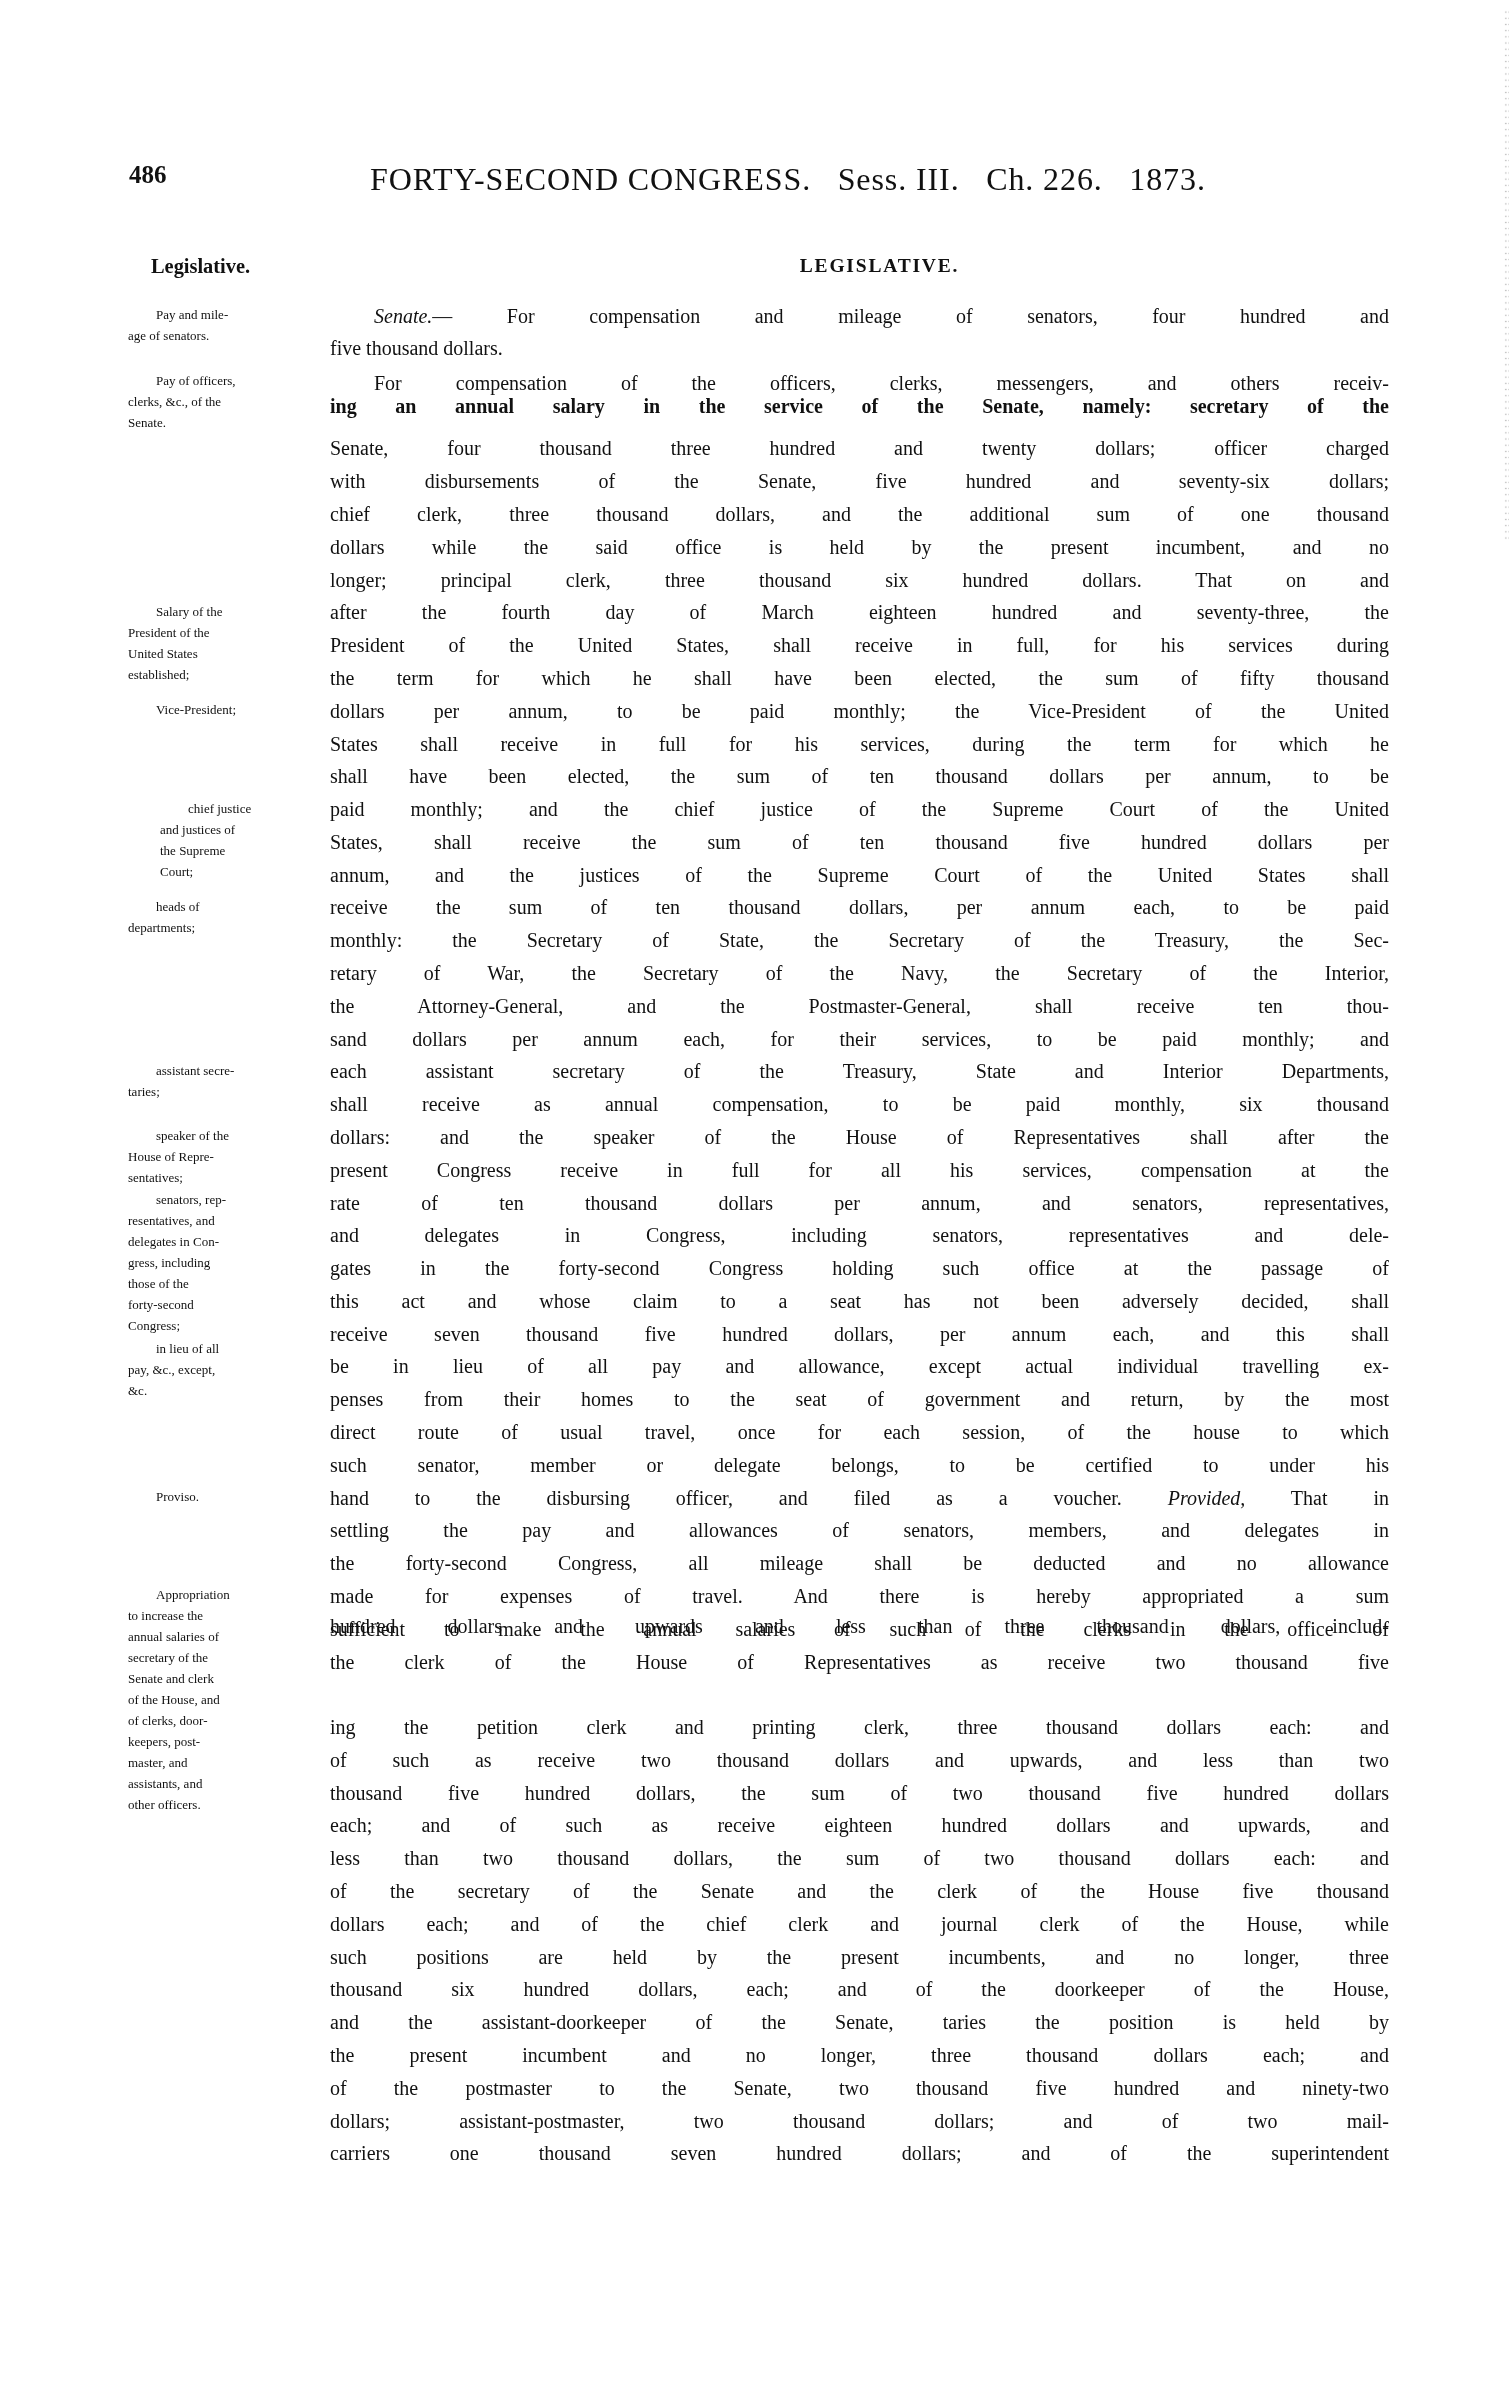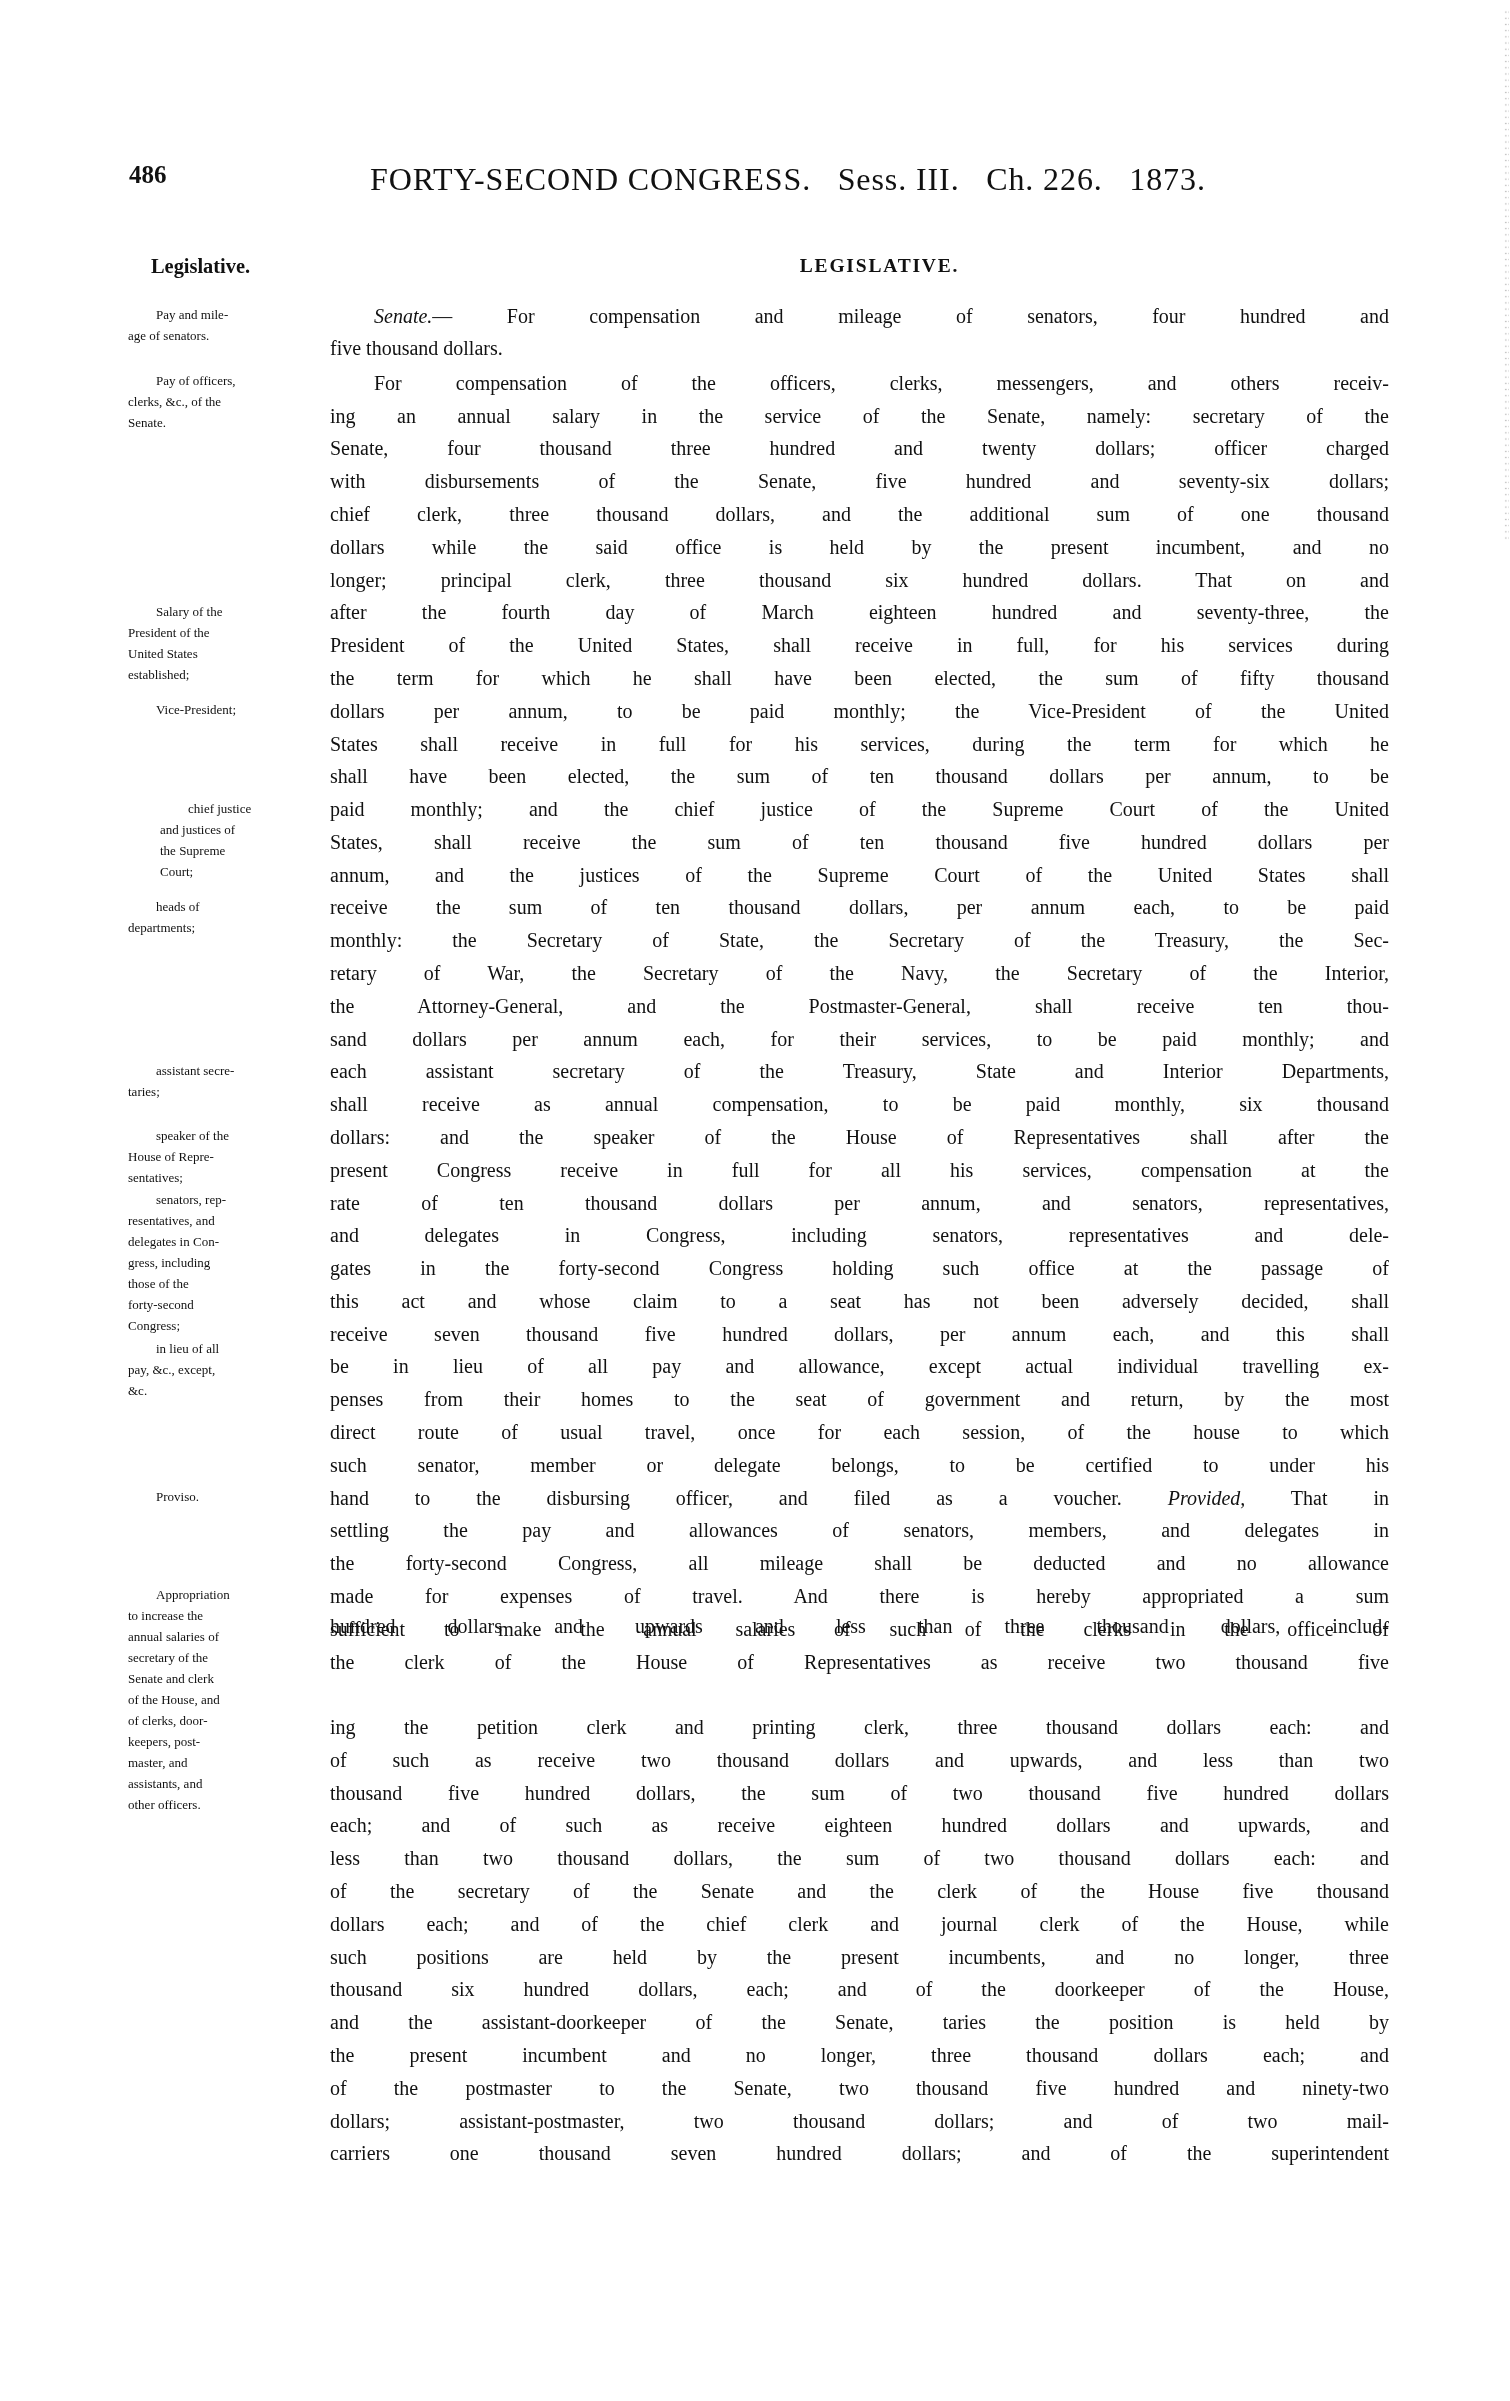--- a/index.html
+++ b/index.html
@@ -34,21 +34,21 @@
     <span>1873.</span>
   </div>
 
   <div class="section-margin">Legislative.</div>
   <div class="section-title">LEGISLATIVE.</div>
 
   <div id="body-text">
       <div class="body-line indent" style="top: 300px;"><em>Senate.</em><span>— For compensation and mileage of senators, four hundred and</span></div>
       <div class="body-line last" style="top: 332px;"><span>five thousand dollars.</span></div>
       <div class="body-line indent" style="top: 367px;"><span>For compensation of the officers, clerks, messengers, and others receiv-</span></div>
-      <div class="body-line" style="top: 400px;"><span>ing an annual salary in the service of the Senate, namely: secretary of the</span></div>
+      <div class="body-line" style="top: 390px; font-weight: bold;"><span>ing an annual salary in the service of the Senate, namely: secretary of the</span></div>
       <div class="body-line" style="top: 432px;"><span>Senate, four thousand three hundred and twenty dollars; officer charged</span></div>
       <div class="body-line" style="top: 465px;"><span>with disbursements of the Senate, five hundred and seventy-six dollars;</span></div>
       <div class="body-line" style="top: 498px;"><span>chief clerk, three thousand dollars, and the additional sum of one thousand</span></div>
       <div class="body-line" style="top: 531px;"><span>dollars while the said office is held by the present incumbent, and no</span></div>
       <div class="body-line" style="top: 564px;"><span>longer; principal clerk, three thousand six hundred dollars. That on and</span></div>
       <div class="body-line" style="top: 596px;"><span>after the fourth day of March eighteen hundred and seventy-three, the</span></div>
       <div class="body-line" style="top: 629px;"><span>President of the United States, shall receive in full, for his services during</span></div>
       <div class="body-line" style="top: 662px;"><span>the term for which he shall have been elected, the sum of fifty thousand</span></div>
       <div class="body-line" style="top: 695px;"><span>dollars per annum, to be paid monthly; the Vice-President of the United</span></div>
       <div class="body-line" style="top: 728px;"><span>States shall receive in full for his services, during the term for which he</span></div>

